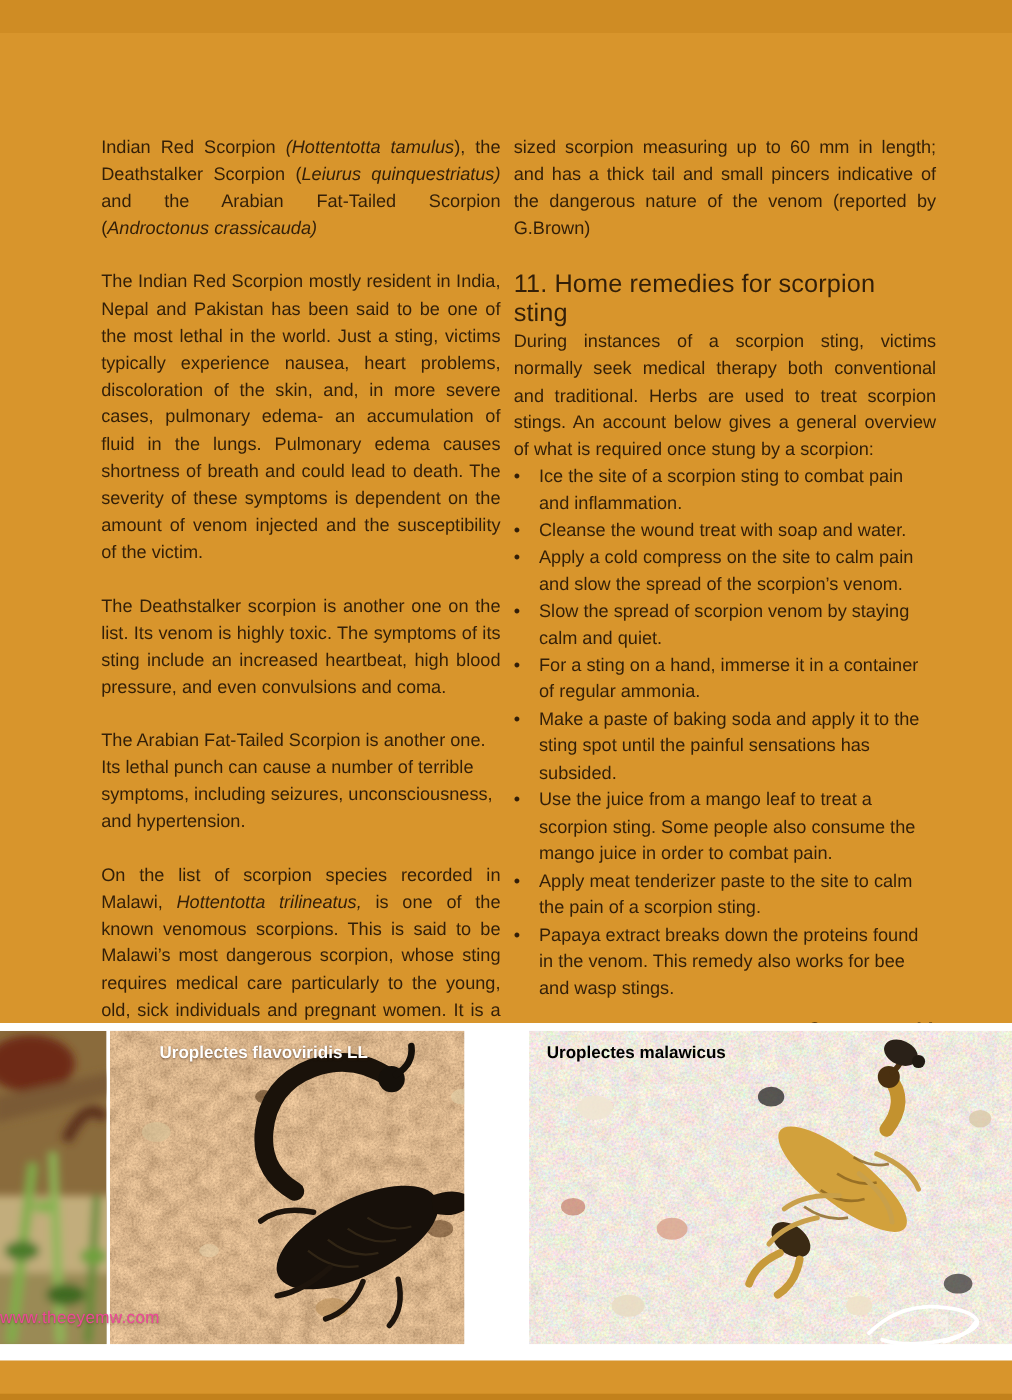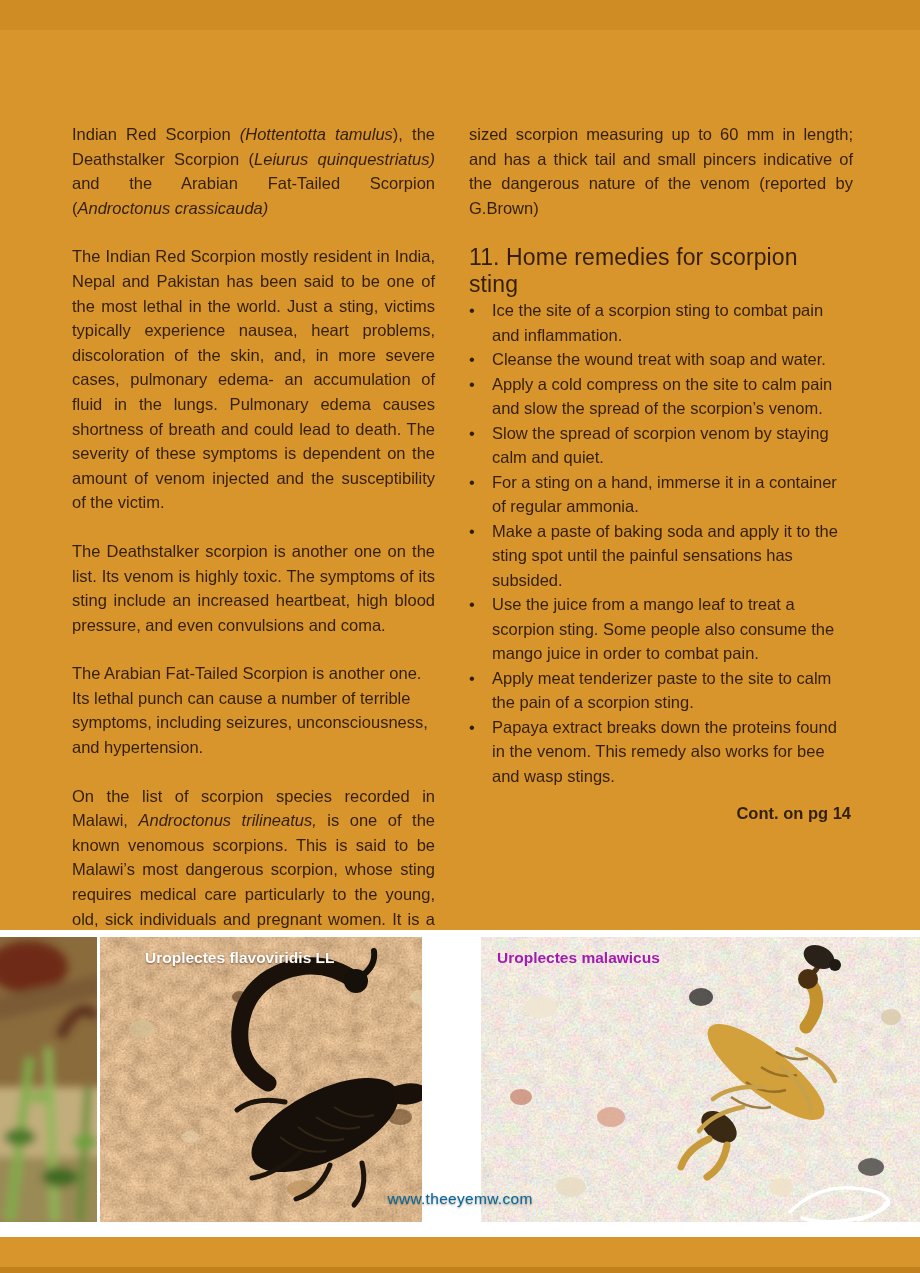--- a/index.html
+++ b/index.html
@@ -4,21 +4,21 @@
 <style>
   html,body { margin:0; padding:0; background:#888; }
   .page {
     position:relative; width:920px; height:1273px; overflow:hidden;
     background:#d8952c; color:#331f08;
     font-family:"Liberation Sans", sans-serif; margin:0 auto;
   }
   .band-top { position:absolute; top:0; left:0; right:0; height:30px; background:#cf8c24; }
   .band-bottom { position:absolute; bottom:0; left:0; right:0; height:6px; background:#c2811c; }
 
-  .content { position:absolute; top:122px; left:72px; display:flex; gap:34px; }
+  .content { position:absolute; top:122px; left:92px; display:flex; gap:12px; }
   .col-left  { width:363px; }
   .col-right { width:384px; }
   .para { margin:0 0 24px 0; font-size:16.5px; line-height:24.6px; text-align:justify; }
   .para.align-left { text-align:left; }
   .para:last-child { margin-bottom:0; }
   .heading { font-size:23px; font-weight:400; margin:0; line-height:27px; letter-spacing:.1px; }
   .intro { margin-bottom:0; }
   .bullets { list-style:none; margin:0; padding:0; }
   .bullets li { display:flex; font-size:16.5px; line-height:24.5px; }
   .marker { width:23px; flex:none; }
@@ -26,46 +26,47 @@
   .cont { margin:16px 2px 0 0; text-align:right; font-weight:bold; font-size:16.5px; }
 
   .photo-strip { position:absolute; top:930px; left:0; width:920px; height:307px; background:#ffffff; }
   .photo { position:absolute; top:7px; height:285px; margin:0; overflow:hidden; }
   .photo svg { display:block; }
   .photo-left  { left:0;   width:97px;  }
   .photo-mid   { left:100px; width:322px; }
   .photo-right { left:481px; width:439px; }
   .cap { position:absolute; top:12px; font-weight:bold; font-size:15.5px; white-space:nowrap; }
   .cap-light { left:45px; color:#ffffff; text-shadow:0 1px 2px rgba(60,30,10,.65); }
-  .cap-dark  { left:16px; color:#a21caf; }
-  .website { position:absolute; top:260px; left:0; width:100%; text-align:center;
-             color:#0369a1; font-size:15.5px; letter-spacing:.3px; text-shadow:0 1px 2px rgba(80,50,20,.5); }
+  .cap-dark  { left:16px; color:#000000; }
+  .website { position:absolute; top:260px; left:0; width:100%; text-align:left;
+             color:#ec4899; font-size:15.5px; letter-spacing:.3px; text-shadow:0 1px 2px rgba(80,50,20,.5); }
   .eye-logo { position:absolute; top:248px; right:22px; width:116px; height:50px;font-weight:bold; }
   .pagenum { position:absolute; top:15px; left:64px; color:#f5f2ea; font-size:15px; }
 
   .footer-bar { position:absolute; top:1237px; left:0; width:920px; height:36px; background:#d8952c; }
 </style>
 </head>
 <body>
 
 <div class="page">
   <div class="band-top"></div>
 
   <main class="content">
     <div class="col col-left">
       <p class="para"><span>Indian Red Scorpion </span><i>(Hottentotta tamulus</i><span>), the Deathstalker Scorpion (</span><i>Leiurus quinquestriatus)</i><span> and the Arabian Fat-Tailed Scorpion (</span><i>Androctonus crassicauda)</i></p>
       <p class="para">The Indian Red Scorpion mostly resident in India, Nepal and Pakistan has been said to be one of the most lethal in the world. Just a sting, victims typically experience nausea, heart problems, discoloration of the skin, and, in more severe cases, pulmonary edema- an accumulation of fluid in the lungs. Pulmonary edema causes shortness of breath and could lead to death. The severity of these symptoms is dependent on the amount of venom injected and the susceptibility of the victim.</p>
       <p class="para">The Deathstalker scorpion is another one on the list. Its venom is highly toxic. The symptoms of its sting include an increased heartbeat, high blood pressure, and even convulsions and coma.</p>
       <p class="para align-left">The Arabian Fat-Tailed Scorpion is another one. Its lethal punch can cause a number of terrible symptoms, including seizures, unconsciousness, and hypertension.</p>
-      <p class="para"><span>On the list of scorpion species recorded in Malawi, </span><i>Androctonus trilineatus,</i><span> is one of the known venomous scorpions. This is said to be Malawi’s most dangerous scorpion, whose sting requires medical care particularly to the young, old, sick individuals and pregnant women. It is a medium</span></p>
+      <p class="para"><span>On the list of scorpion species recorded in Malawi, </span><i>Hottentotta trilineatus,</i><span> is one of the known venomous scorpions. This is said to be Malawi’s most dangerous scorpion, whose sting requires medical care particularly to the young, old, sick individuals and pregnant women. It is a medium</span></p>
     </div>
 
     <div class="col col-right">
       <p class="para">sized scorpion measuring up to 60 mm in length; and has a thick tail and small pincers indicative of the dangerous nature of the venom (reported by G.Brown)</p>
       <h2 class="heading">11. Home remedies for scorpion sting</h2>
+      <p class="para intro">During instances of a scorpion sting, victims normally seek medical therapy both conventional and traditional. Herbs are used to treat scorpion stings. An account below gives a general overview of what is required once stung by a scorpion:</p>
       <ul class="bullets">
         <li>
             <span class="marker">•</span>
             <span class="li-text">Ice the site of a scorpion sting to combat pain and inflammation.</span>
           </li>
         <li>
             <span class="marker">•</span>
             <span class="li-text">Cleanse the wound treat with soap and water.</span>
           </li>
         <li>

